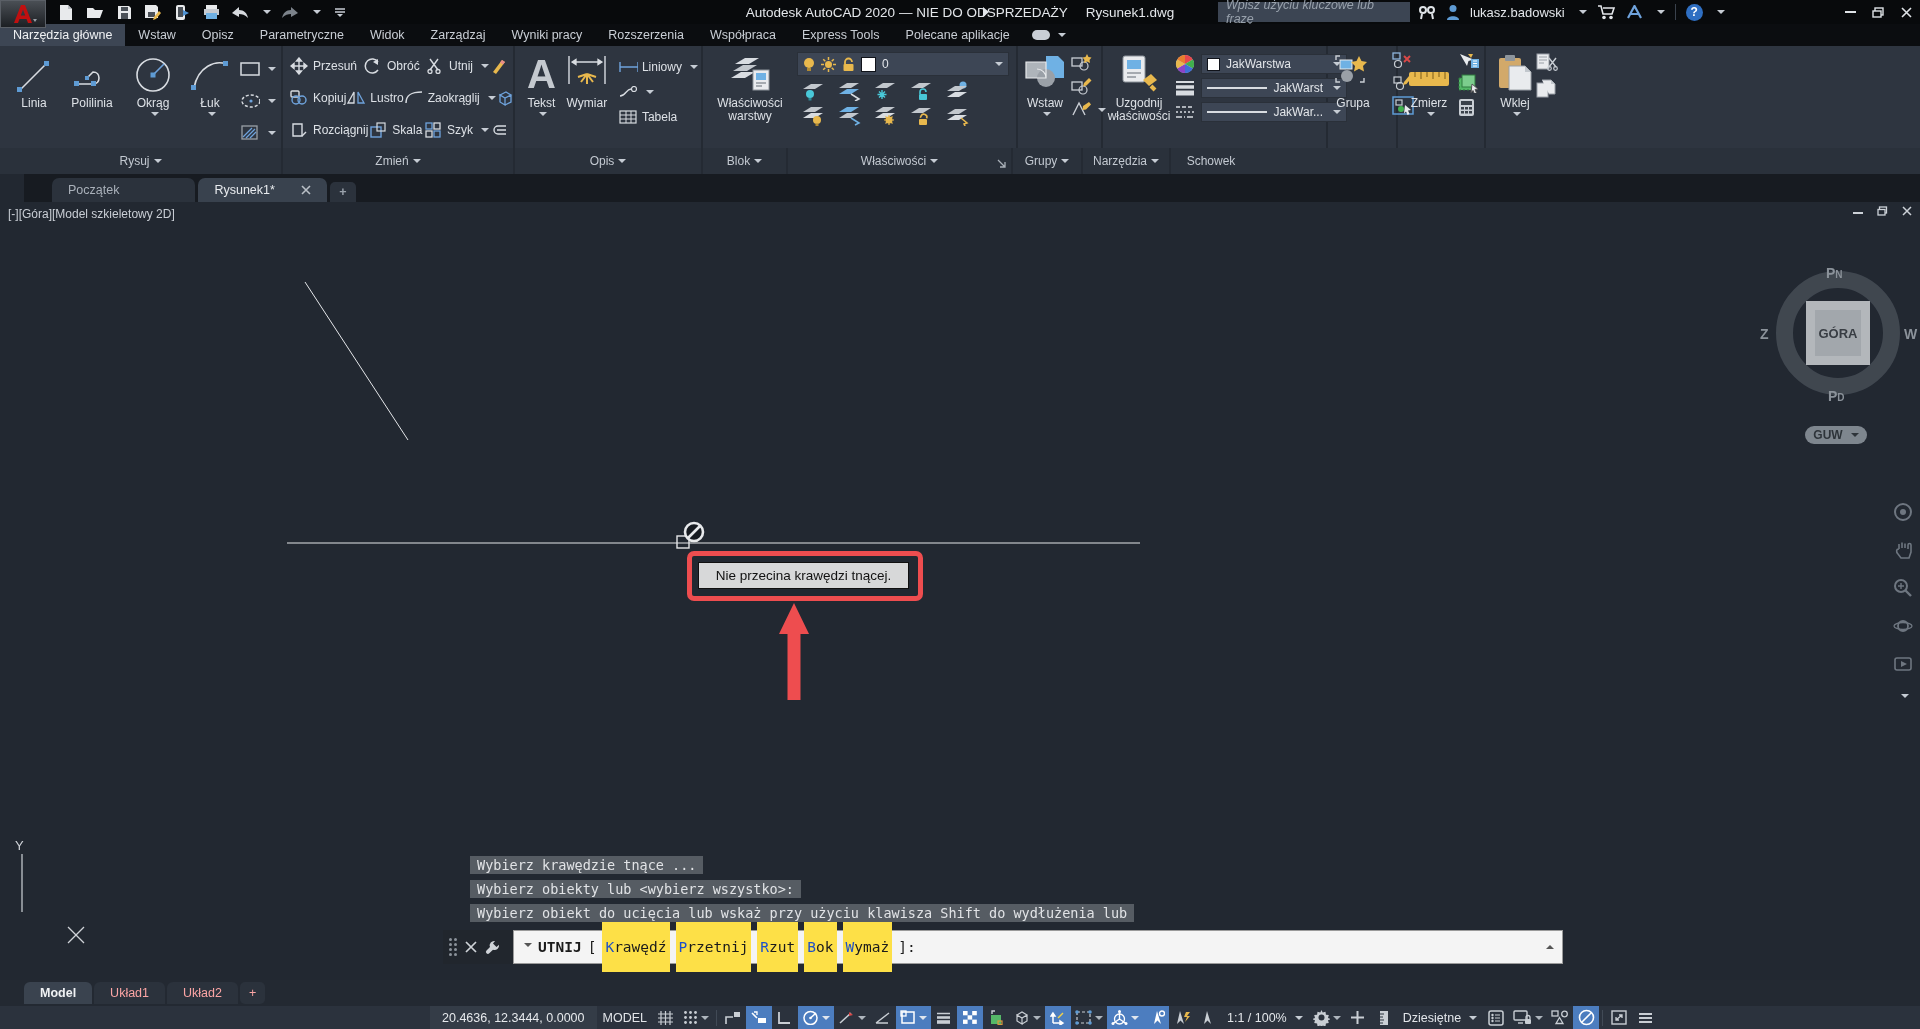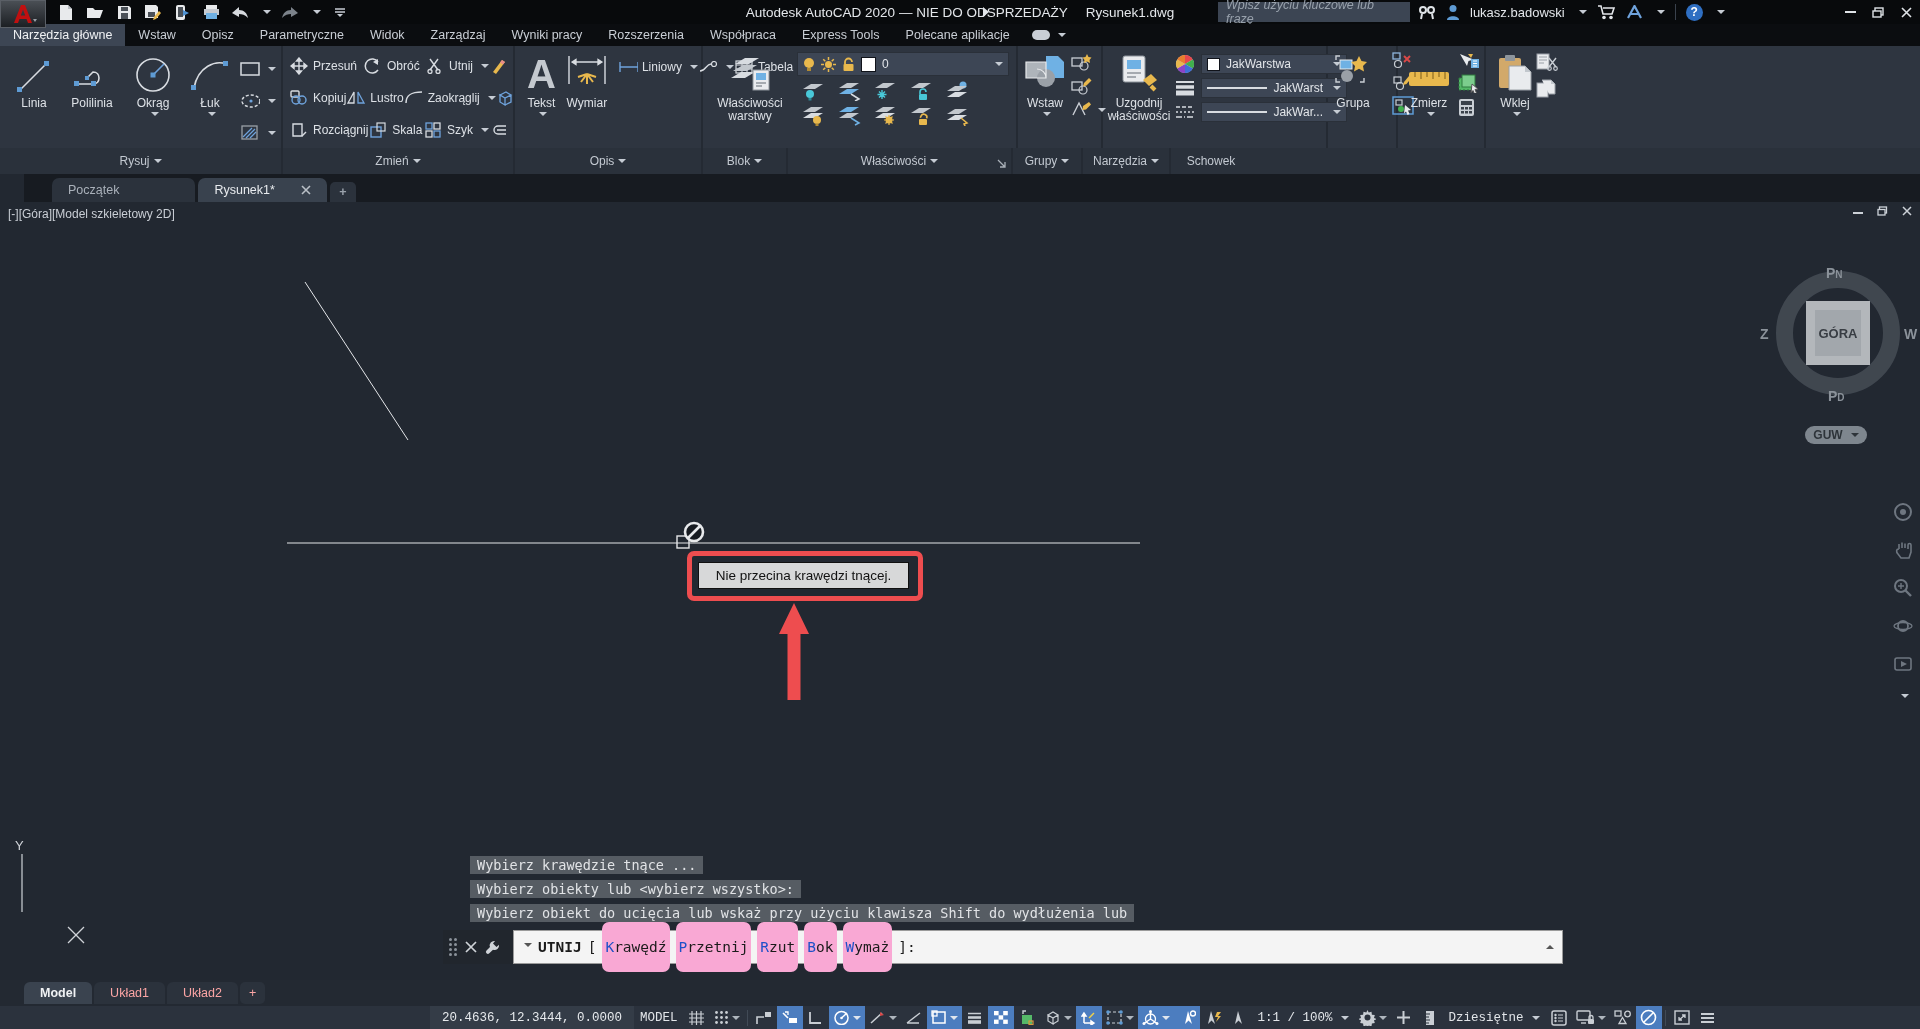--- a/index.html
+++ b/index.html
@@ -53,32 +53,32 @@
   #guw { position:absolute; left:1805px; top:224px; width:62px; height:18px; border-radius:9px; background:rgba(158,166,174,0.75); color:#2e343a; font-size:12px; font-weight:bold; display:flex; align-items:center; justify-content:center; gap:4px; }
   #guw i { border-top-color:#2e343a; }
   
   #navbar { position:absolute; left:1888px; top:300px; width:30px; display:flex; flex-direction:column; gap:18px; align-items:center; color:#6e7680; }
   
   .histline { position:absolute; left:470px; background:#565c63; color:#e1e3e6; font-family:"DejaVu Sans Mono", monospace; font-size:13.5px; padding:1px 7px; white-space:pre; }
   #cmddock { position:absolute; left:443px; top:930px; height:34px; display:flex; align-items:center; }
   #cmdgrip { width:70px; height:34px; background:#21262d; display:flex; align-items:center; gap:8px; padding-left:6px; }
   #cmdbar { width:1050px; height:34px; background:#f4f4f4; border:1px solid #9a9a9a; display:flex; align-items:center; padding:0 10px; gap:6px; font-family:"DejaVu Sans Mono", monospace; font-size:14.5px; color:#1b1b1b; position:relative; }
   #cmdbar .cmdname { font-weight:bold; }
-  .chip { background:#f9a8d4; padding:17px 3px;border-radius:7px; }
+  .chip { background:#fde047; padding:17px 3px; }
   .chip b { color:#1e50c8; font-weight:normal; }
   #cmdbar .collapse { position:absolute; right:8px; }
   .dots { display:grid; grid-template-columns:3px 3px; gap:2px; }
   .dots s { width:3px; height:3px; background:#8b929a; border-radius:50%; }
   
   #layouttabs { position:absolute; left:0; top:980px; width:1920px; height:26px; background:#232932; display:flex; align-items:center; padding-left:24px; font-size:12.5px; gap:2px; }
   .ltab { height:22px; padding:0 16px; display:flex; align-items:center; border-radius:6px 6px 0 0; }
   .ltab.active { background:#3a434f; color:#f0f2f4; font-weight:bold; }
   .ltab.idle { background:#2b323c; color:#fca5a5; }
   
-  #statusbar { position:absolute; left:0; top:1006px; width:1920px; height:23px; background:#2b323d; display:flex; align-items:center; color:#c9ced4; font-size:12.5px;font-family:Liberation Mono, monospace; }
+  #statusbar { position:absolute; left:0; top:1006px; width:1920px; height:23px; background:#2b323d; display:flex; align-items:center; color:#c9ced4; font-size:12.5px; }
   #coords { background:#343c47; height:23px; display:flex; align-items:center; padding:0 12px; margin-left:430px; color:#e6e9ec; }
   .sb { height:23px; min-width:26px; padding:0 4px; display:flex; align-items:center; justify-content:center; gap:2px; }
   .sb.on { background:#4c7dbf; }
   .sb .cd { border-top-color:#aeb5bd; margin-left:1px; }
   .sbsep { width:1px; height:16px; background:#414a56; margin:0 3px; }
   .sbtext { padding:0 6px; display:flex; align-items:center; gap:4px; color:#e2e5e9; }
 </style>
 </head>
 <body>
 
@@ -455,21 +455,21 @@
       <div class="bb" style="width:54px">
         <div class="bicon">
             <svg width="46" height="40">
               <path d="M5 2 V30 M41 2 V30" stroke="#d8dce1" stroke-width="1.4"></path>
               <path d="M8 8 H38 M8 8 l4 -2.5 v5 z M38 8 l-4 -2.5 v5 z" stroke="#d8dce1" stroke-width="1.3" fill="#d8dce1"></path>
               <path d="M23 20 l-6 8 M23 20 l6 8 M23 20 v10 M23 20 l-9 3 M23 20 l9 3" stroke="#e8b84d" stroke-width="2"></path>
             </svg>
           </div>
         <span>Wymiar</span>
       </div>
-      <div style="display:flex;padding-top:4px">
+      <div style="display:flex;flex-direction:column;padding-top:4px">
         <div class="srow">
             <span class="sicon">
               <svg width="22" height="12">
                 <path d="M2 1 v10 M20 1 v10 M2 6 h18" stroke="#6fa3dc" stroke-width="1.4"></path>
               </svg>
             </span>
             <span>Liniowy</span>
             <i class="cd"></i>
           </div>
         <div class="srow">

